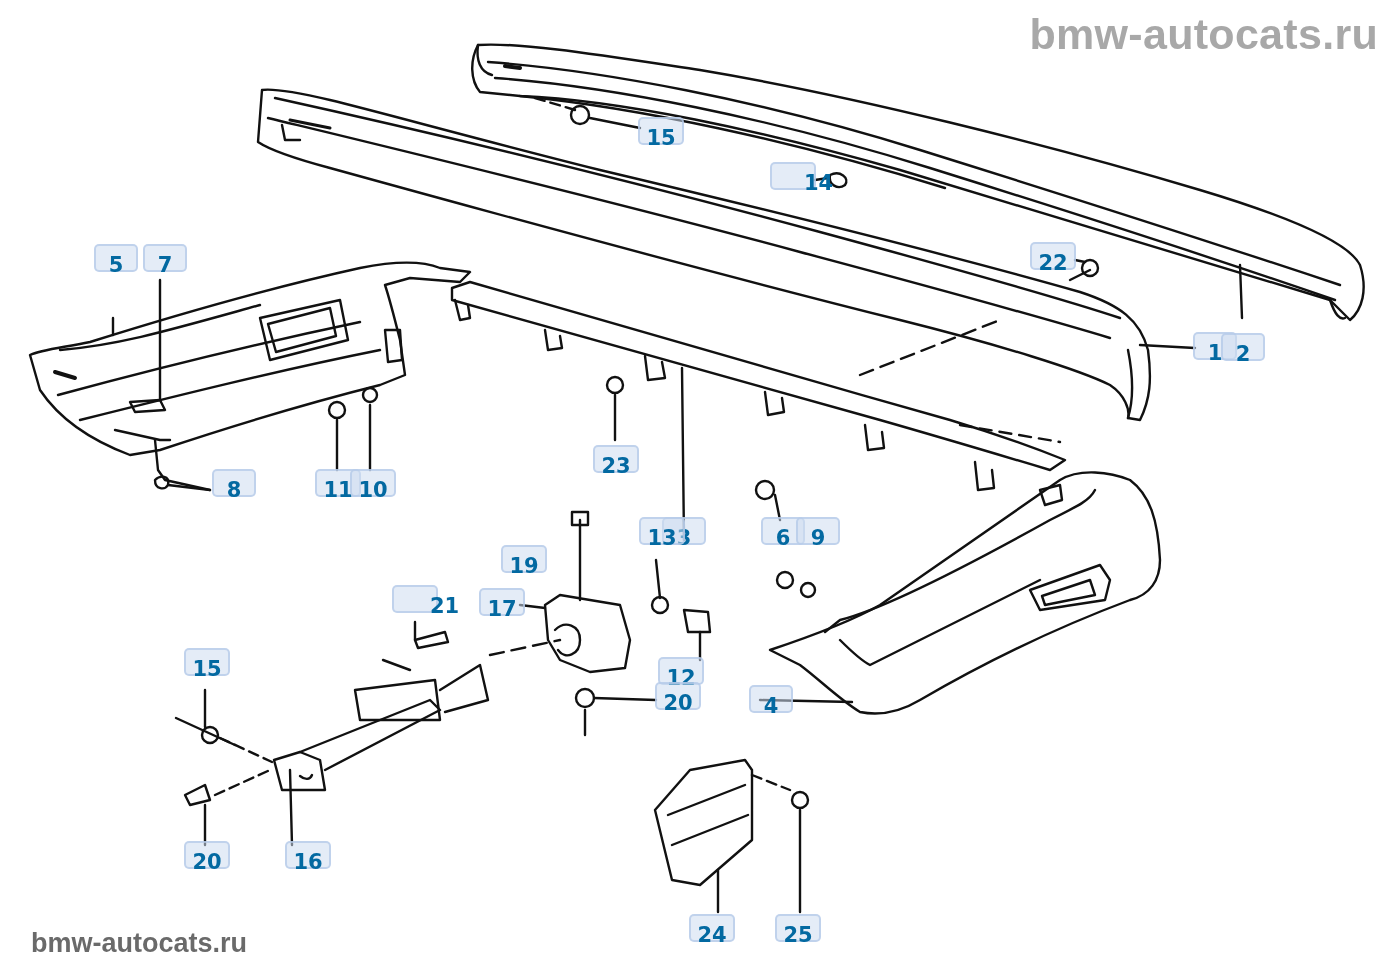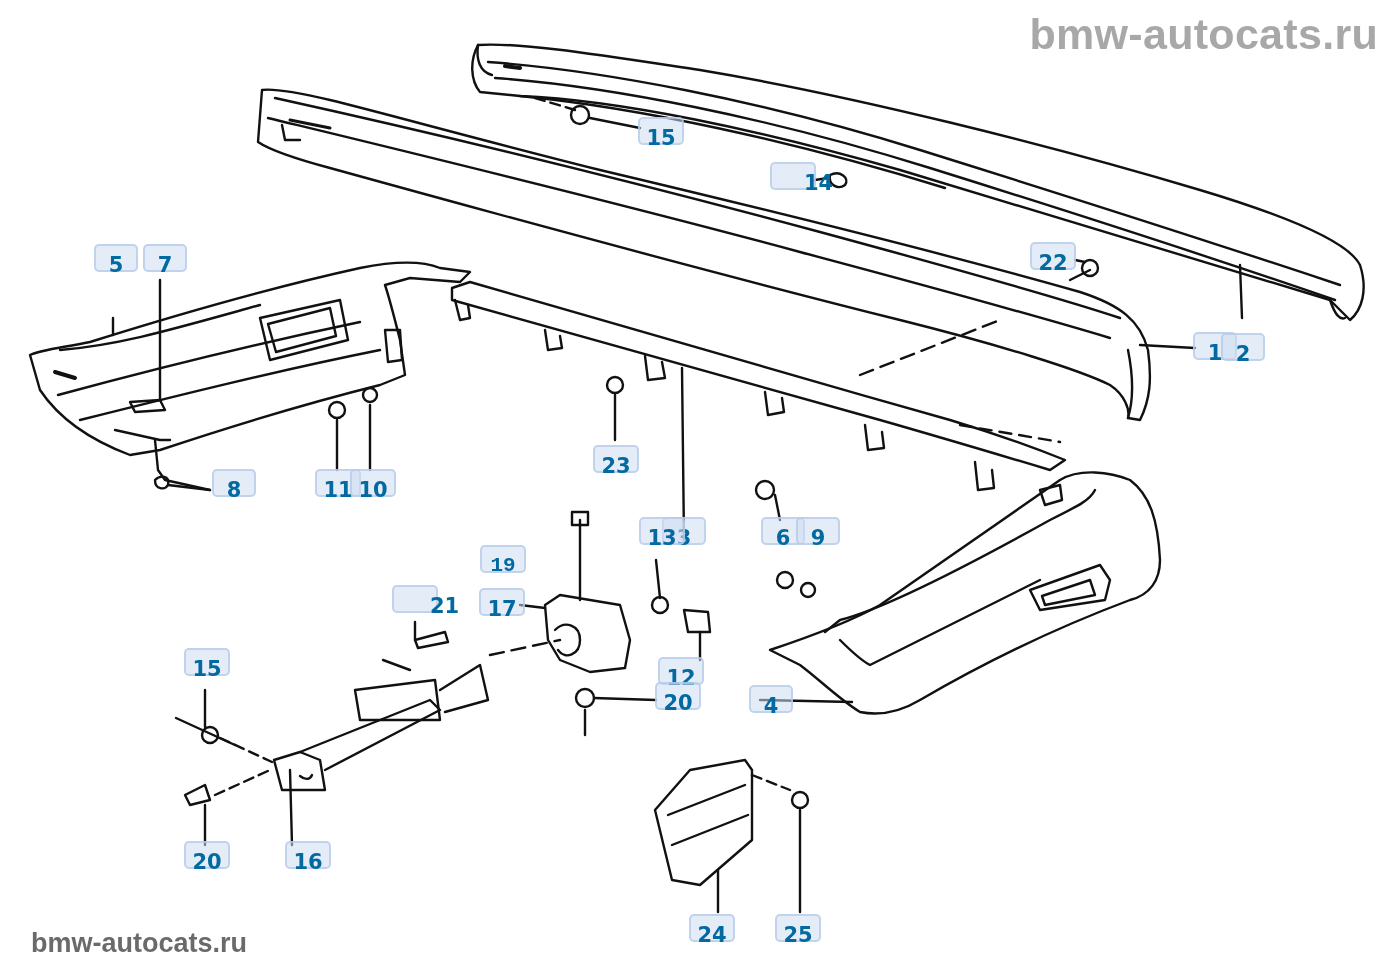--- a/index.html
+++ b/index.html
@@ -169,18 +169,18 @@
 <div class="callout w2" style="left:350px;top:469px;">10</div>
 <div class="callout w2" style="left:628px;top:517px;margin-left:11px;">13</div>
 <div class="callout w2" style="left:658px;top:657px;">12</div>
 <div class="callout w2" style="left:655px;top:682px;">20</div>
 <div class="callout w2" style="left:770px;top:162px;padding-left:32px;">14</div>
 <div class="callout w2" style="left:638px;top:117px;">15</div>
 <div class="callout w2" style="left:184px;top:648px;">15</div>
 <div class="callout w2" style="left:270px;top:841px;margin-left:15px;">16</div>
 <div class="callout w2" style="left:479px;top:588px;">17</div>
 <div class="callout w2" style="left:184px;top:841px;">20</div>
-<div class="callout w2" style="left:480px;top:545px;font-family:Liberation Mono, monospace;">19</div>
+<div class="callout w2" style="left:501px;top:545px;">19</div>
 <div class="callout w2" style="left:392px;top:585px;padding-left:36px;">21</div>
 <div class="callout w2" style="left:1030px;top:242px;">22</div>
 <div class="callout w2" style="left:593px;top:445px;">23</div>
 <div class="callout w2" style="left:689px;top:914px;">24</div>
 <div class="callout w2" style="left:775px;top:914px;">25</div>
 
 </body></html>

